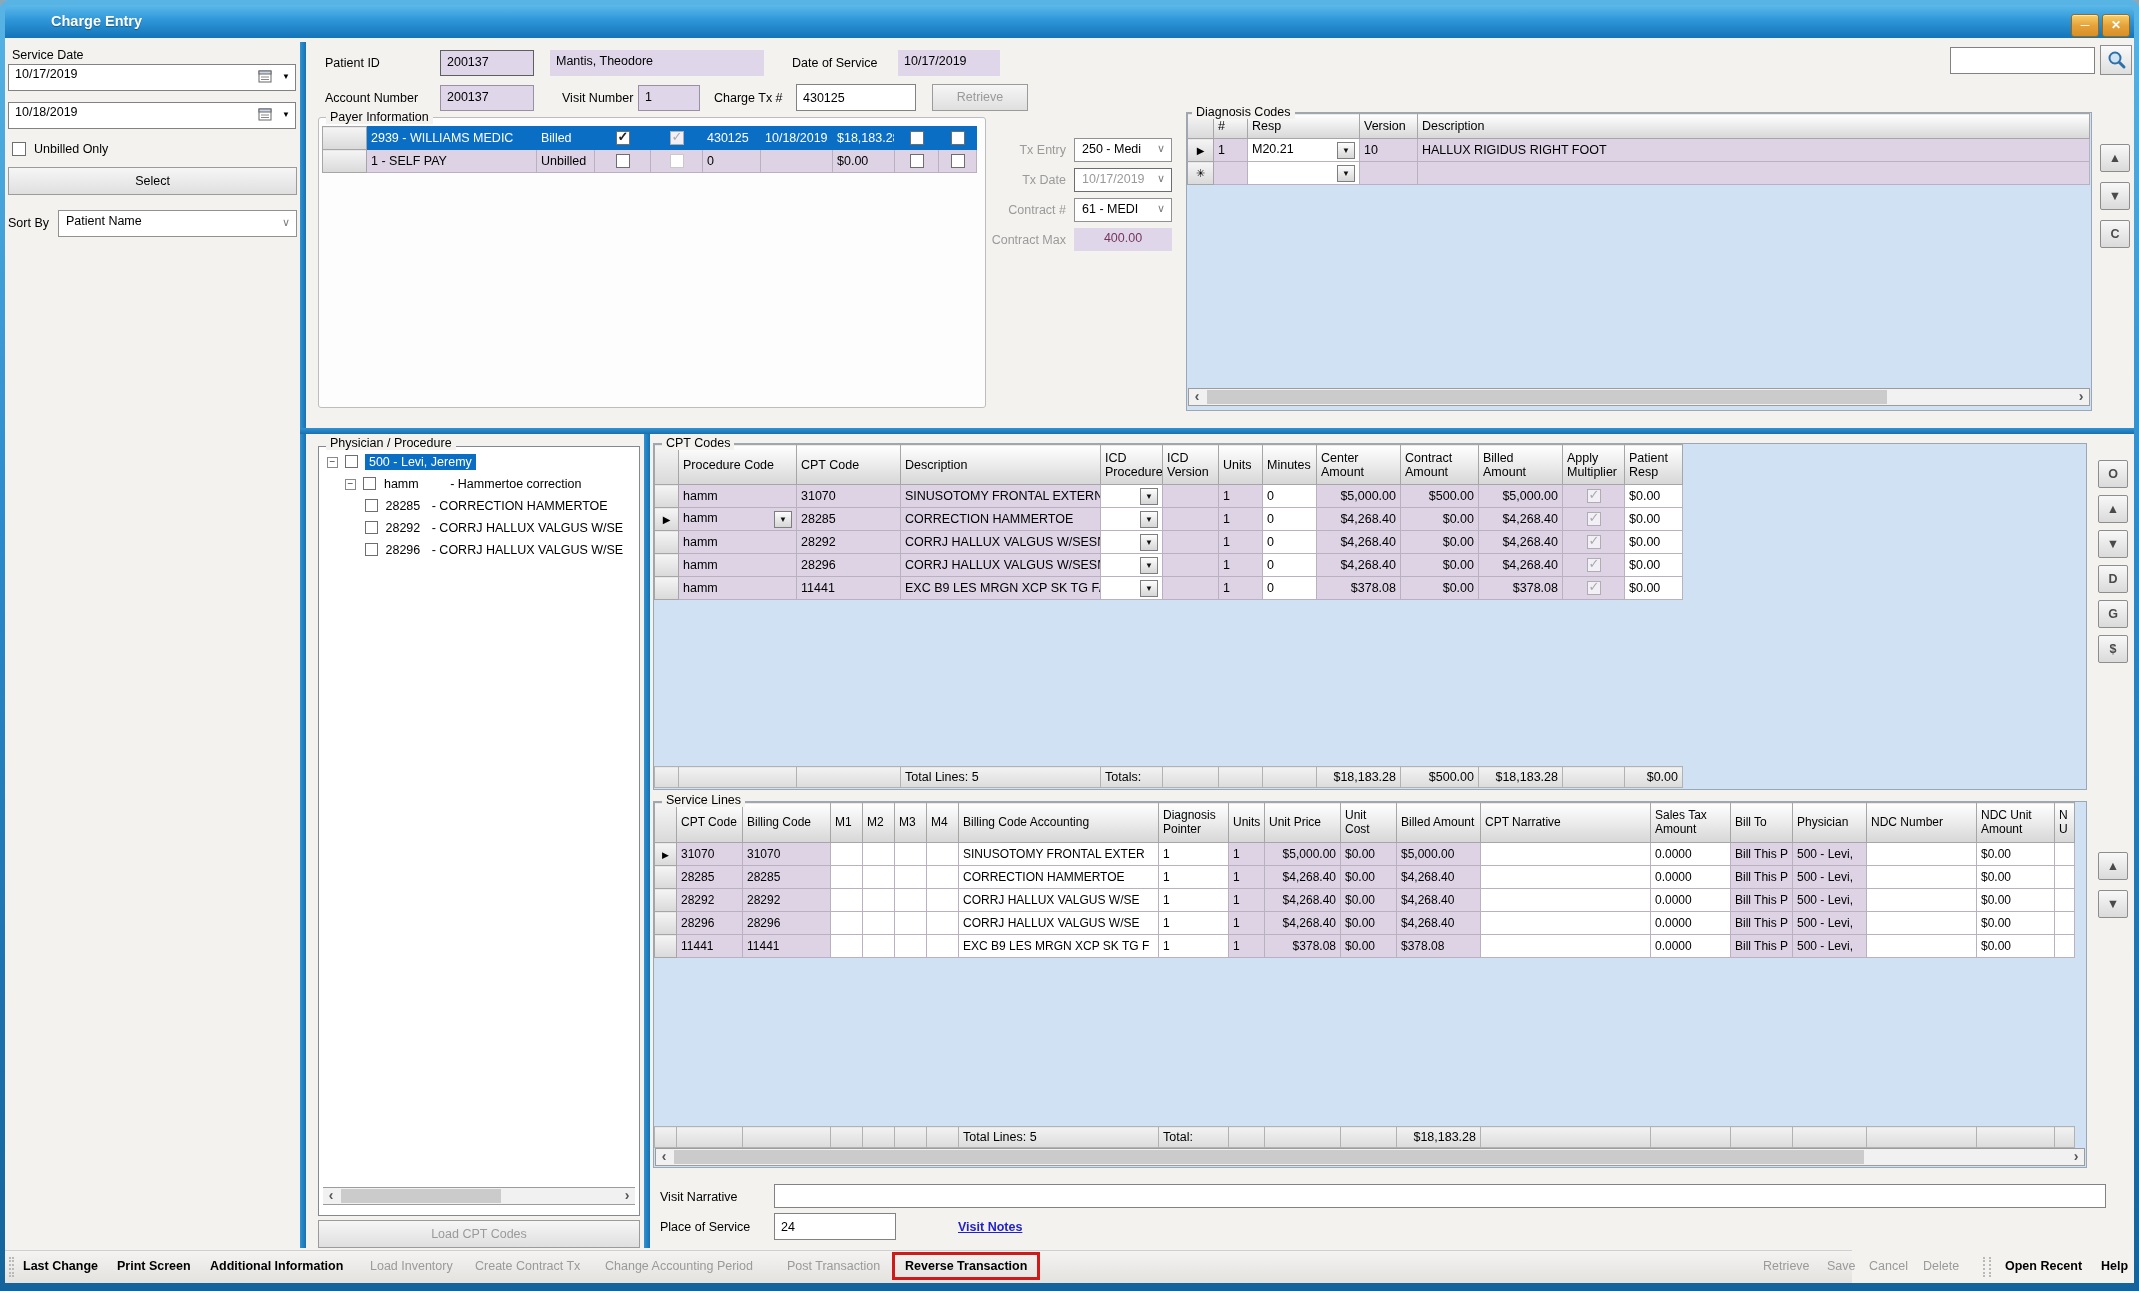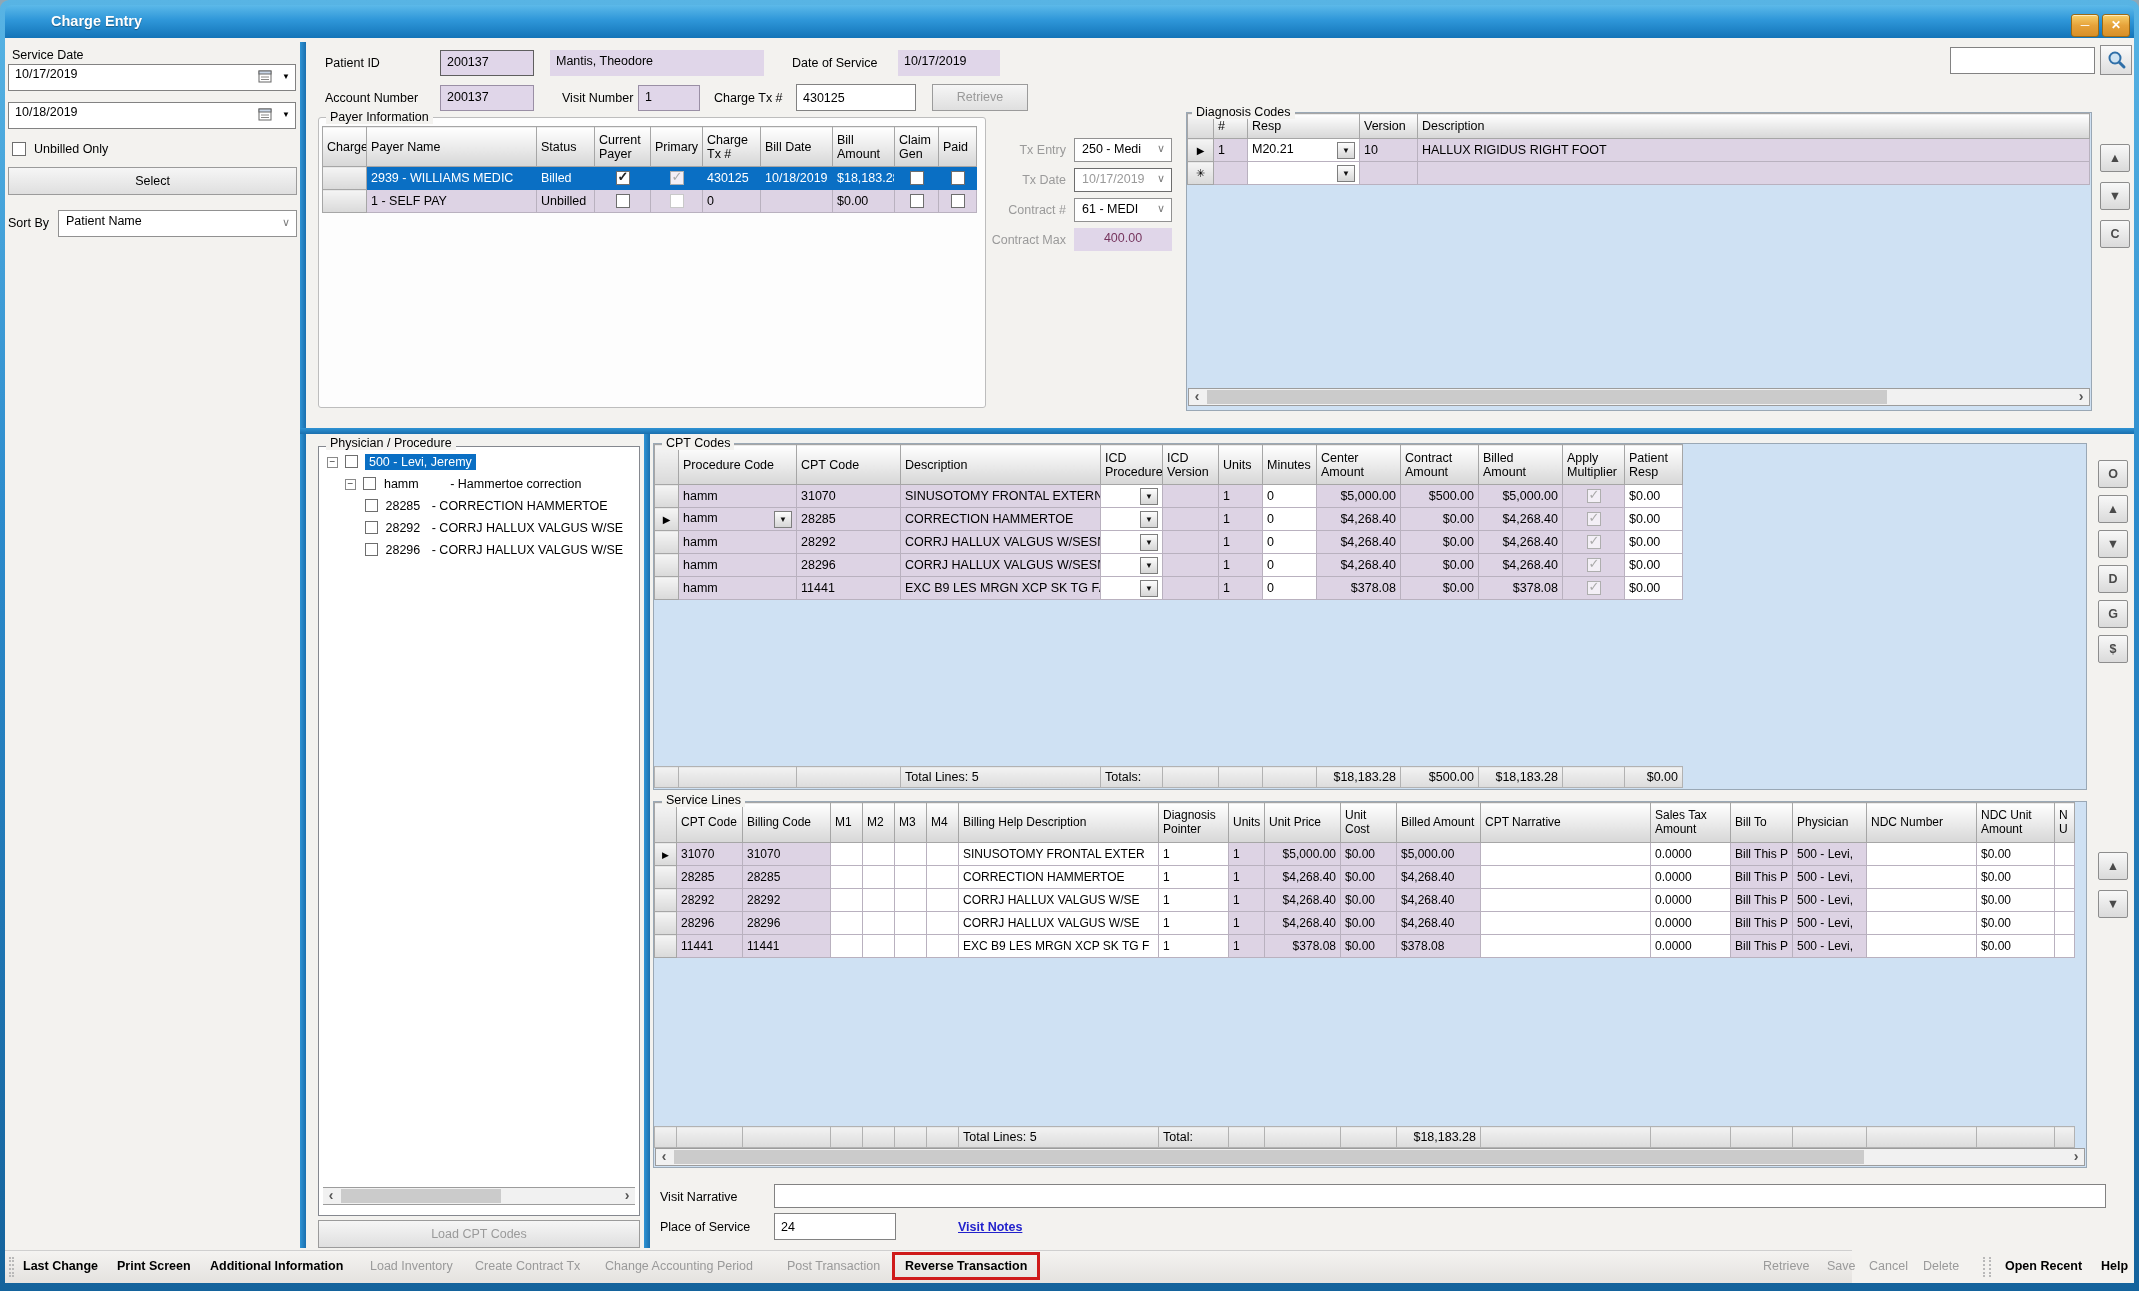--- a/index.html
+++ b/index.html
@@ -148,32 +148,20 @@
         <col style="width:58px">
         <col style="width:56px">
         <col style="width:52px">
         <col style="width:58px">
         <col style="width:72px">
         <col style="width:62px">
         <col style="width:44px">
         <col style="width:38px">
       </colgroup>
     <tbody>
-        <tr style="height:40px">
-      <th>Charge</th>
-      <th>Payer Name</th>
-      <th>Status</th>
-      <th>Current Payer</th>
-      <th>Primary</th>
-      <th>Charge Tx #</th>
-      <th>Bill Date</th>
-      <th>Bill Amount</th>
-      <th>Claim Gen</th>
-      <th>Paid</th>
-    </tr>
     <tr class="sel">
       <td class="rh"></td>
       <td>2939 - WILLIAMS MEDIC</td>
       <td>Billed</td>
       <td class="c"><span class="cb ck"></span></td>
       <td class="c"><span class="cb gk"></span></td>
       <td>430125</td>
       <td>10/18/2019</td>
       <td>$18,183.28</td>
       <td class="c"><span class="cb" style="background:#fff"></span></td>
@@ -487,21 +475,21 @@
       </colgroup>
     <tbody>
         <tr style="height:40px">
       <th class="rh"></th>
       <th>CPT Code</th>
       <th>Billing Code</th>
       <th>M1</th>
       <th>M2</th>
       <th>M3</th>
       <th>M4</th>
-      <th>Billing Help Description</th>
+      <th>Billing Code Accounting</th>
       <th>Diagnosis Pointer</th>
       <th>Units</th>
       <th>Unit Price</th>
       <th>Unit Cost</th>
       <th>Billed Amount</th>
       <th>CPT Narrative</th>
       <th>Sales Tax Amount</th>
       <th>Bill To</th>
       <th>Physician</th>
       <th>NDC Number</th>

